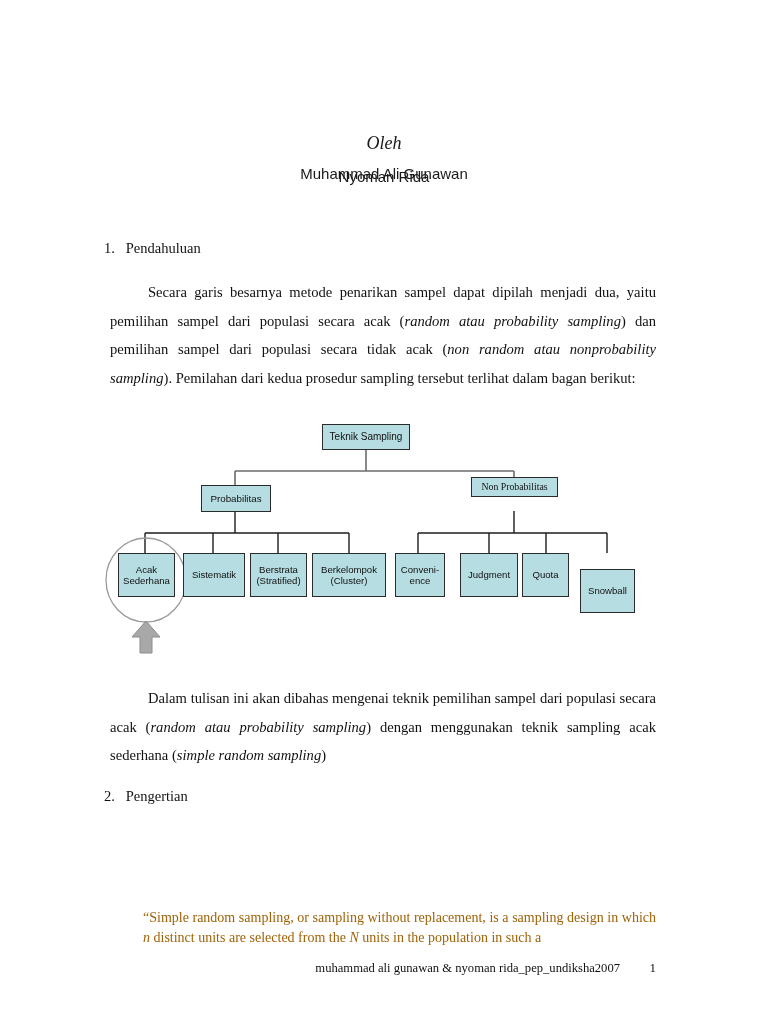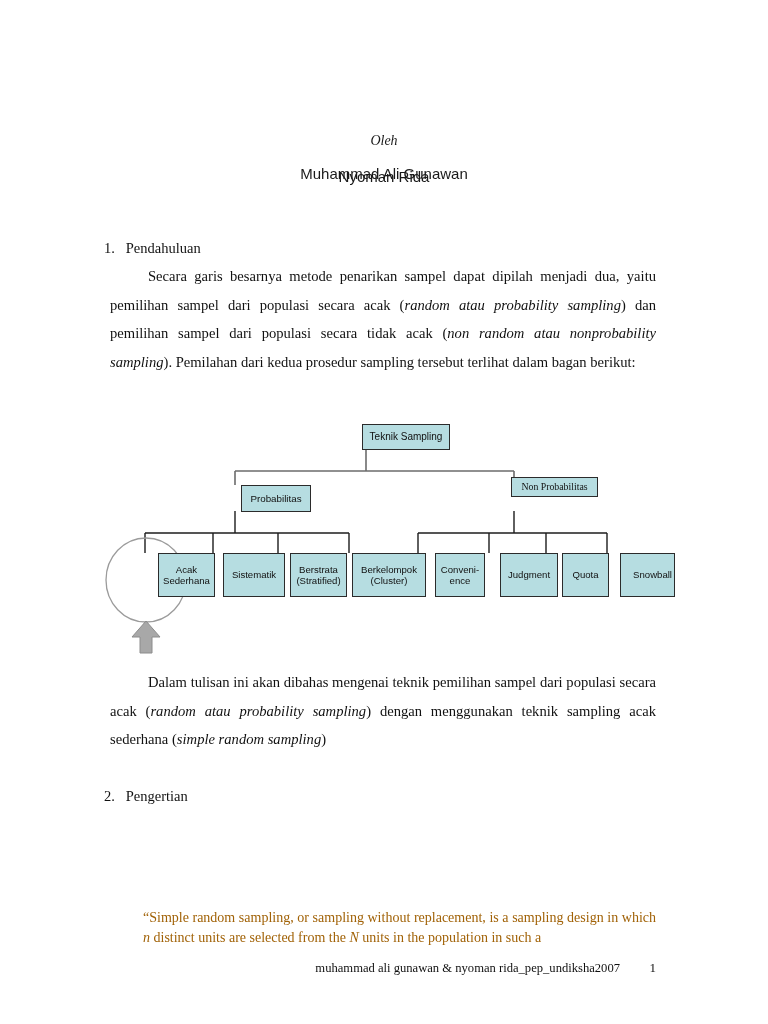--- a/index.html
+++ b/index.html
@@ -33,21 +33,21 @@
     letter-spacing: 0.2px;
     color: #1a1a1a;
   }
   .byline-oleh {
     position: absolute;
     left: 0; right: 0;
     top: 133px;
     text-align: center;
     font-family: "Liberation Serif", serif;
     font-style: italic;
-    font-size: 14px;
+    font-size: 18px;
     color: #1a1a1a;
   }
   .author {
     position: absolute;
     left: 0; right: 0;
     text-align: center;
     font-family: "Liberation Sans", sans-serif;
     font-size: 15px;
     color: #1a1a1a;
   }
@@ -67,21 +67,21 @@
     position: absolute;
     left: 110px;
     width: 546px;
     font-size: 14.6px;
     line-height: 28.5px;
     text-align: justify;
     text-justify: inter-word;
     font-family: "Liberation Serif", serif;
     color: #111;
   }
-  .para.indent { text-indent: 38px; }
+  .para.indent { text-indent: 38px; margin-top: 16px; }
   .para i { font-style: italic; }
 
   .quote {
     position: absolute;
     left: 143px;
     width: 513px;
     font-size: 14px;
     line-height: 20px;
     text-align: justify;
     font-family: "Liberation Serif", serif;
@@ -125,21 +125,20 @@
     border: 1.4px solid #2b2b2b;
     font-family: "Liberation Sans", sans-serif;
     font-size: 9.6px;
     color: #111111;
     display: flex;
     align-items: center;
     justify-content: center;
     text-align: center;
     line-height: 11.5px;
     padding: 0 2px;
-    margin-left: 40px;
   }
   .node.root { font-size: 10px; }
   .node.level2 { font-size: 9.8px; }
 </style>
 </head>
 <body>
 
 <div class="page">
 
   <div class="byline-oleh">Oleh</div>
@@ -210,21 +209,21 @@
     </div>
 
     <div class="node" style="left:360px; top:148px; width:58px; height:44px;">
       <span>Judgment</span>
     </div>
 
     <div class="node" style="left:422px; top:148px; width:47px; height:44px;">
       <span>Quota</span>
     </div>
 
-    <div class="node" style="left:480px; top:148px; width:55px; height:44px;justify-content:flex-end;">
+    <div class="node" style="left:480px; top:164px; width:55px; height:44px;">
       <span>Snowball</span>
     </div>
   </div>
 
   <div class="para indent" style="top:668px;"><span>Dalam tulisan ini akan dibahas mengenai teknik pemilihan sampel dari populasi secara acak (</span><i>random atau probability sampling</i><span>) dengan menggunakan teknik sampling acak sederhana (</span><i>simple random sampling</i><span>)</span></div>
 
   <div class="sec-heading" style="top:788px;">2.   Pengertian</div>
 
 
   <div class="quote" style="top:908px;"><span>“Simple random sampling, or sampling without replacement, is a sampling design in which </span><i>n</i><span> distinct units are selected from the </span><i>N</i><span> units in the population in such a</span></div>

